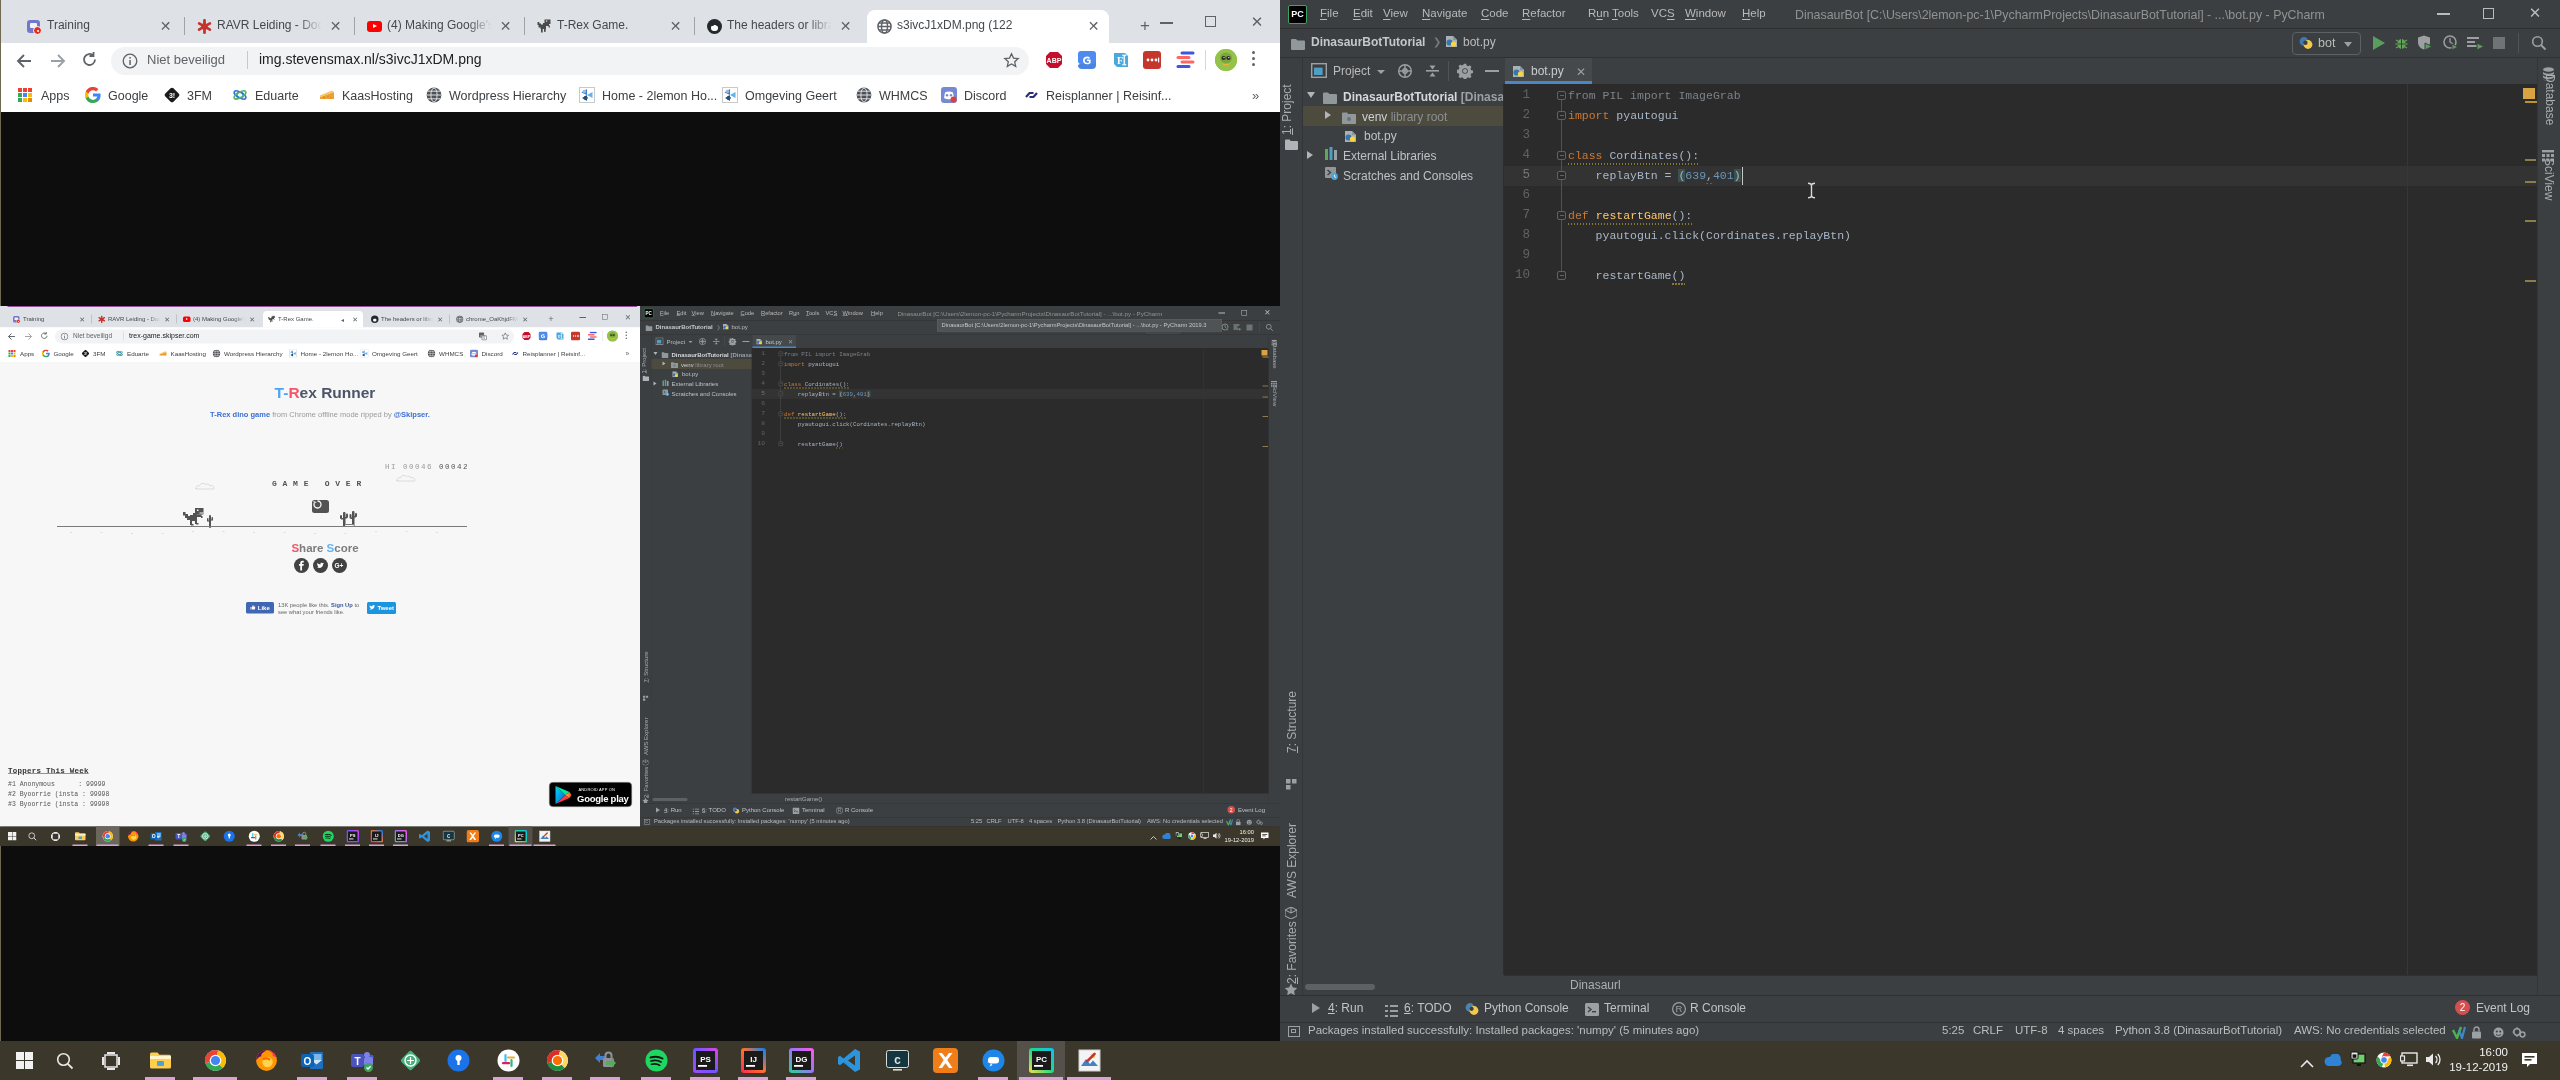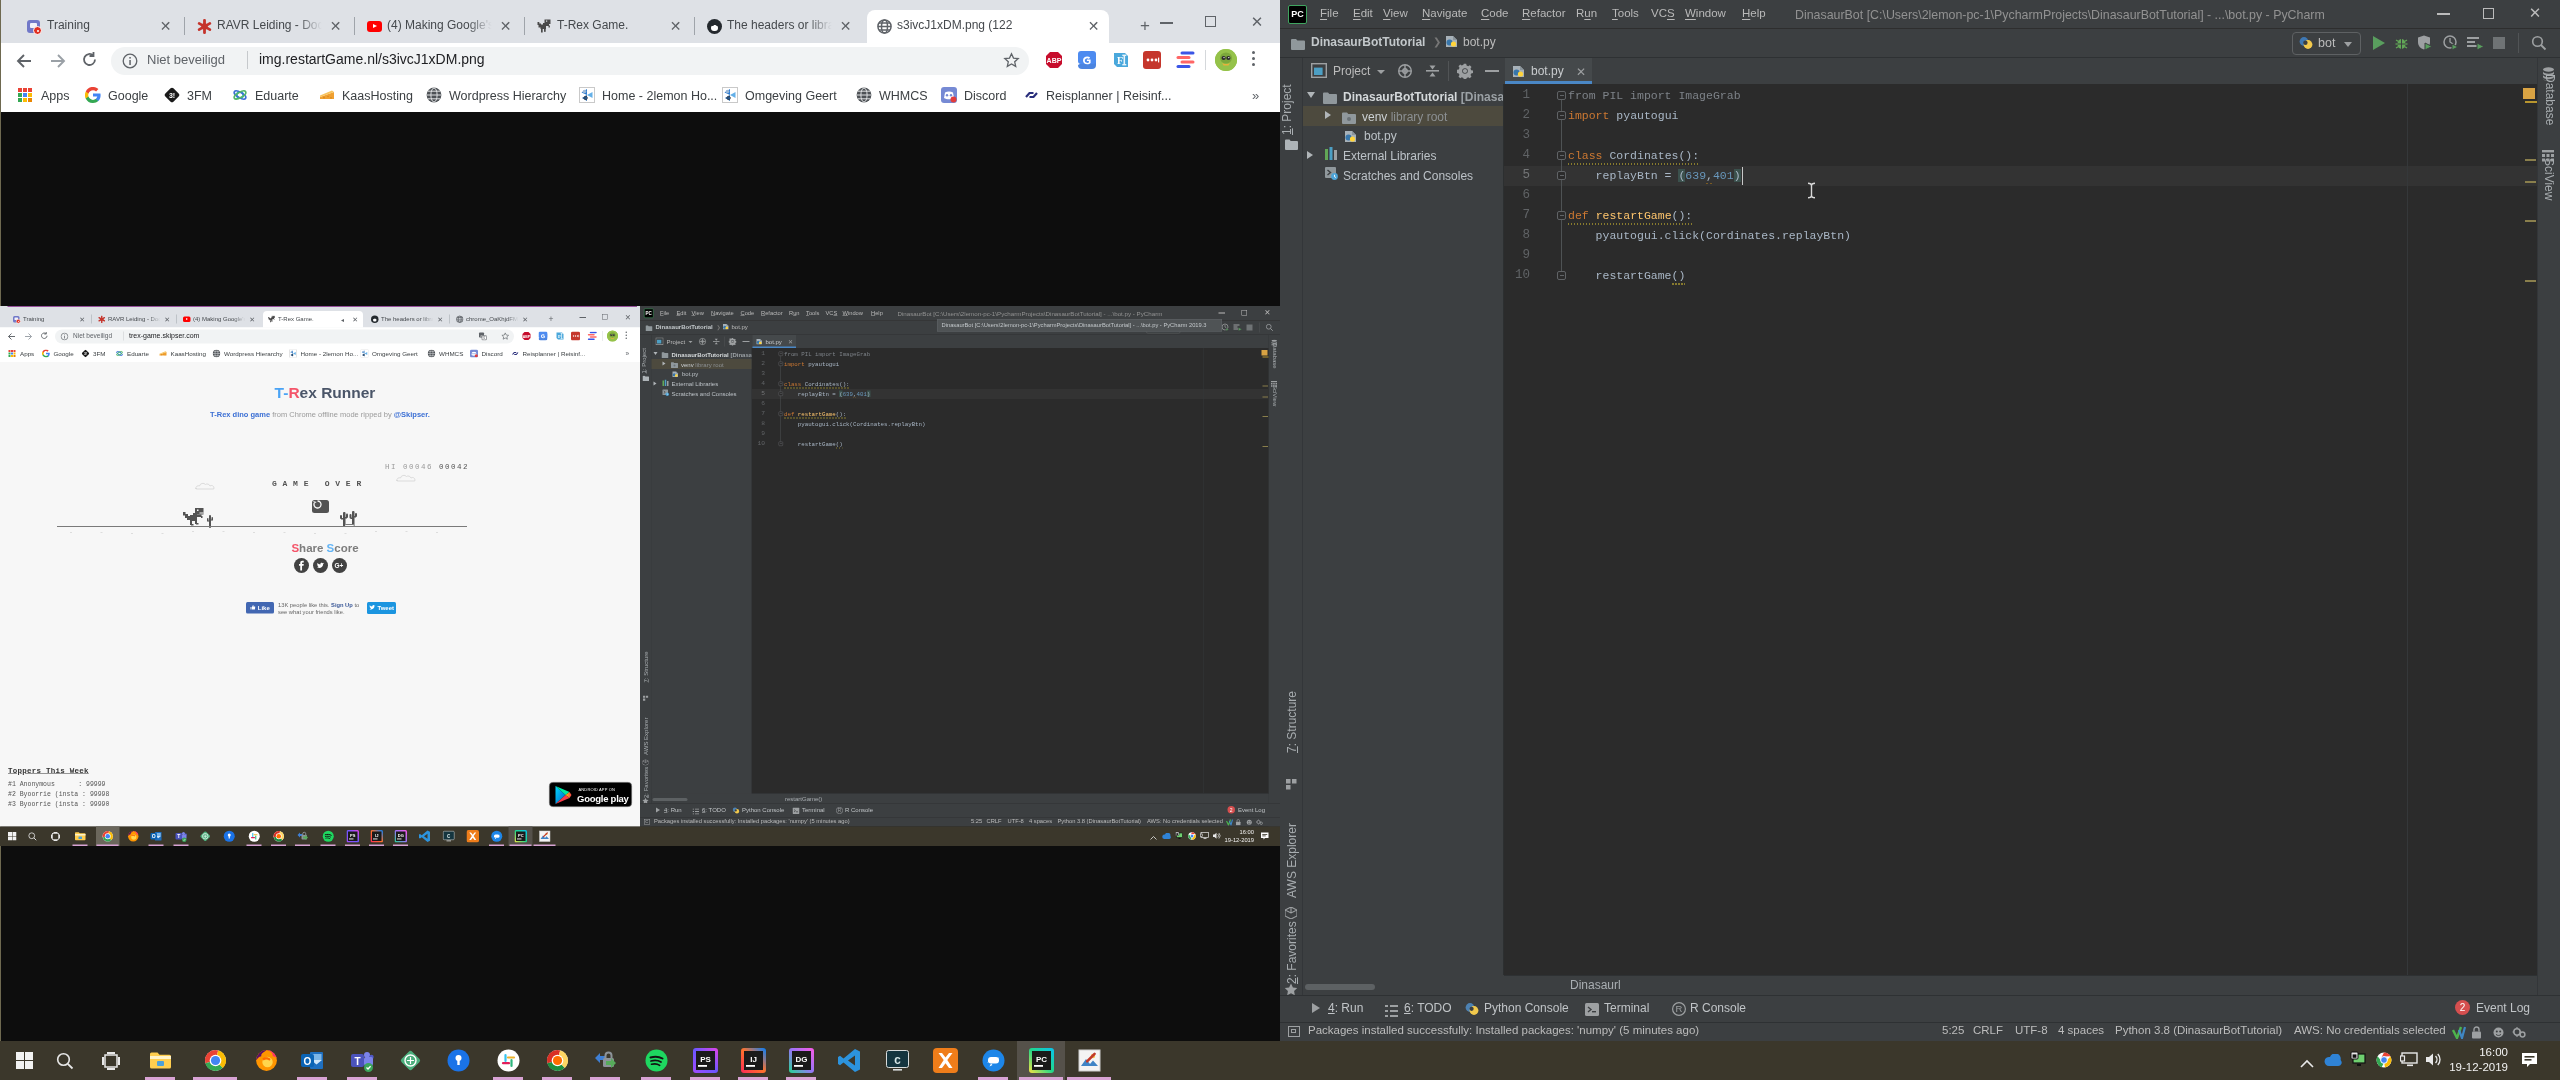--- a/index.html
+++ b/index.html
@@ -119,21 +119,21 @@
     <div class="a pill" style="left:110px;top:47px;width:918px;height:28px;border-radius:14px;"></div>
     <div class="a" style="left:121px;top:53px;width:16px;height:16px;"><svg width="16" height="16" viewBox="0 0 16 16">
         <g stroke="#5f6368" fill="none" stroke-width="1.3">
           <circle cx="8" cy="8" r="6.8"></circle>
         </g>
         <rect x="7.3" y="7" width="1.5" height="5" fill="#5f6368"></rect>
         <rect x="7.3" y="4" width="1.5" height="1.6" fill="#5f6368"></rect>
       </svg></div>
     <div class="a" style="left:146px;top:52px;font-size:13px;color:#5f6368;white-space:nowrap">Niet beveiligd</div>
     <div class="a" style="left:246px;top:51px;width:1px;height:18px;background:#c6c9cc"></div>
-    <div class="a" style="left:258px;top:51px;font-size:14px;color:#202124;white-space:nowrap">img.restartGame.nl/s3ivcJ1xDM.png</div>
+    <div class="a" style="left:258px;top:51px;font-size:14px;color:#202124;white-space:nowrap">img.stevensmax.nl/s3ivcJ1xDM.png</div>
     <div class="a" style="left:1002px;top:52px;width:17px;height:17px;"><svg width="17" height="17" viewBox="0 0 17 17">
         <path fill="none" stroke="#5f6368" stroke-width="1.3" d="M8.5 1.8l2 4.3 4.7.5-3.5 3.2 1 4.6-4.2-2.4-4.2 2.4 1-4.6L1.8 6.6l4.7-.5z"></path>
       </svg></div>
     <div class="a" style="left:1044px;top:51px;width:18px;height:18px;"><svg width="18" height="18" viewBox="0 0 18 18">
         <polygon points="5,1 13,1 17,5 17,13 13,17 5,17 1,13 1,5" fill="#c70d2c"></polygon>
         <text x="9" y="12" font-size="7" font-weight="bold" fill="#fff" text-anchor="middle" font-family="Liberation Sans">ABP</text>
       </svg></div>
     <div class="a" style="left:1077px;top:51px;width:18px;height:18px;"><svg width="18" height="18" viewBox="0 0 18 18">
         <rect width="18" height="18" rx="3" fill="#fff"></rect>
         <path d="M0 14 L18 4 V14 a4 4 0 0 1-4 4 H4 a4 4 0 0 1-4-4z" fill="#2b6fdb" opacity=".85"></path>
@@ -1192,21 +1192,21 @@
   </div>
 <div class="a" style="left:1280px;top:0px;width:1280px;height:1041px;">
     <div class="a pyc" style="left:0px;top:0px;width:1280px;height:1041px;background:#3c3f41"></div>
     <div class="a" style="left:8px;top:5px;width:19px;height:19px;border-radius:3px;background:#000;border:1.3px solid #3fa45f;border-radius:2px;color:#fff;font-size:9px;font-weight:bold;text-align:center;line-height:16px">PC</div>
     <div class="a menu" style="left:40px;top:7px;"><u>F</u>ile</div>
     <div class="a menu" style="left:73px;top:7px;"><u>E</u>dit</div>
     <div class="a menu" style="left:103px;top:7px;"><u>V</u>iew</div>
     <div class="a menu" style="left:142px;top:7px;"><u>N</u>avigate</div>
     <div class="a menu" style="left:201px;top:7px;"><u>C</u>ode</div>
     <div class="a menu" style="left:242px;top:7px;"><u>R</u>efactor</div>
-    <div class="a menu" style="left:296px;top:7px;">R<u>u</u>n</div>
+    <div class="a menu" style="left:308px;top:7px;">R<u>u</u>n</div>
     <div class="a menu" style="left:332px;top:7px;"><u>T</u>ools</div>
     <div class="a menu" style="left:371px;top:7px;">VC<u>S</u></div>
     <div class="a menu" style="left:405px;top:7px;"><u>W</u>indow</div>
     <div class="a menu" style="left:462px;top:7px;"><u>H</u>elp</div>
     <div class="a" style="left:515px;top:8px;font-size:12.4px;color:#929292;white-space:nowrap">DinasaurBot [C:\Users\2lemon-pc-1\PycharmProjects\DinasaurBotTutorial] - ...\bot.py - PyCharm</div>
     <div class="a" style="left:1157px;top:13px;width:13px;height:1.6px;background:#bbb"></div>
     <div class="a" style="left:1203px;top:8px;width:11px;height:11px;border:1.4px solid #bbb"></div>
     <div class="a" style="left:1248px;top:6px;width:14px;height:14px;color:#bbb;font-size:15px;line-height:14px;text-align:center">✕</div>
     <div class="a" style="left:0px;top:28px;width:1280px;height:1px;background:#2e2e2e"></div>
     <div class="a" style="left:11px;top:36px;width:14px;height:12px;"><svg width="14" height="12" viewBox="0 0 14 12">

